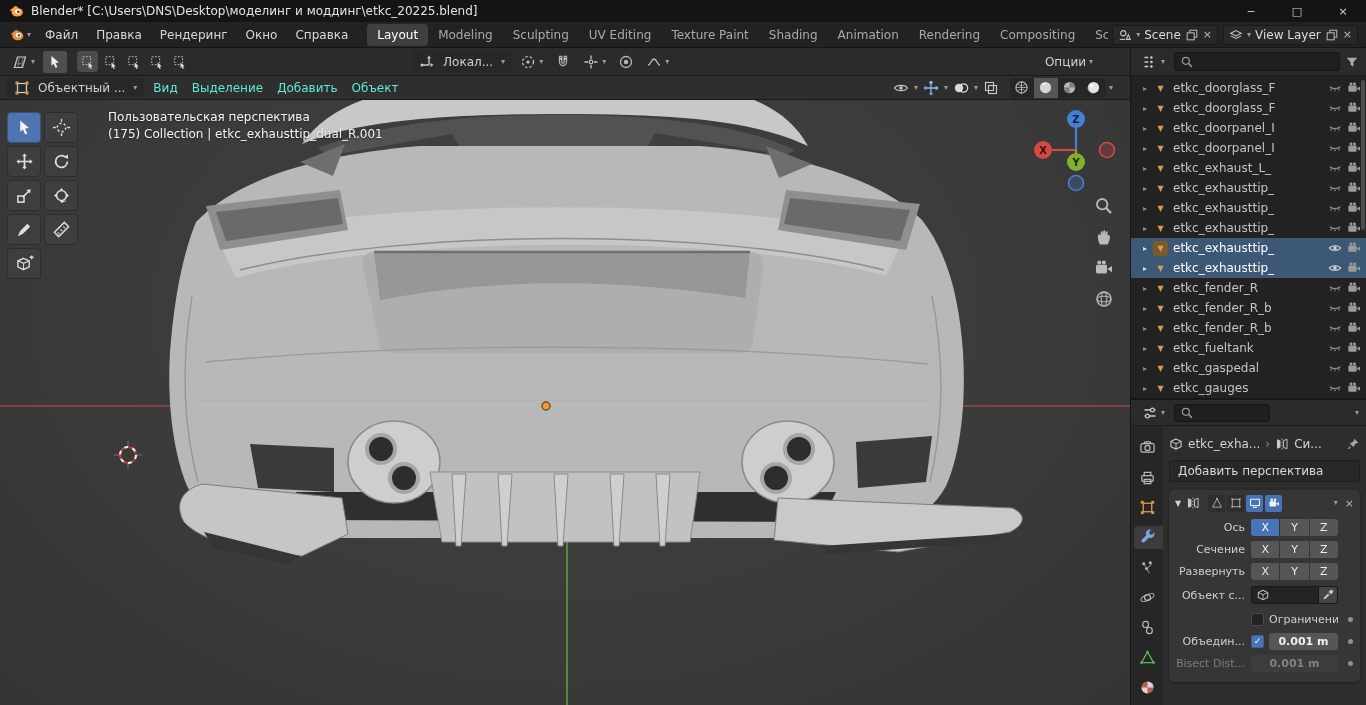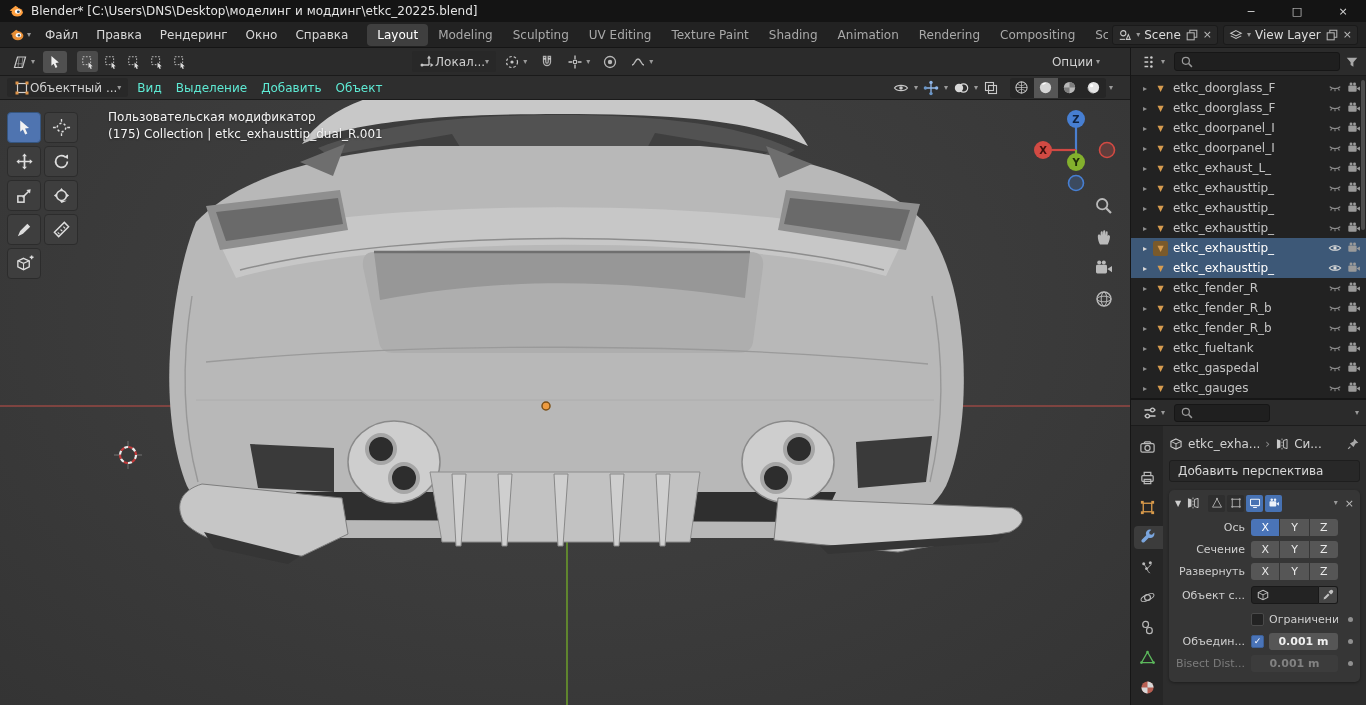--- a/index.html
+++ b/index.html
@@ -27,23 +27,23 @@
   .mini-ic { width:14px; height:14px; display:flex; align-items:center; justify-content:center; }
   .dd-arrow { font-size:8px; color:#9a9a9a; line-height:1; }
   .xglyph { color:#b9b9b9; font-size:11px; line-height:1; }
   .toolrow { width:1130px; height:28px; background:#2b2b2b; display:flex; align-items:center; padding:0 10px 0 8px; gap:4px; border-bottom:1px solid #1a1a1a; }
   .tr-ic16 { width:16px; height:16px; display:flex; align-items:center; justify-content:center; }
   .tr-btn { height:22px; display:flex; align-items:center; gap:3px; padding:0 4px; border-radius:3px; }
   .tr-btn.pressed { background:#505050; }
   .selmode-group { display:flex; gap:2px; margin-left:6px; }
   .sq-btn { width:21px; height:21px; border-radius:3px; display:flex; align-items:center; justify-content:center; }
   .sq-btn.on { background:#4b4b4b; }
-  .pill { display:flex; align-items:center; gap:0; background:#282828; border-radius:3px; height:21px; padding:0 7px; white-space:nowrap; }
+  .pill { display:flex; align-items:center; gap:8px; background:#282828; border-radius:3px; height:21px; padding:0 7px; white-space:nowrap; }
   .gap-orient { margin-left:218px; }
-  .opts { margin-left:auto; margin-right:16px; }
+  .opts { margin-left:auto; margin-right:23px; }
 
   
   .right { width:236px; display:flex; flex-direction:column; border-left:1px solid #161616; flex:none; }
   .ol-header { height:28px; background:#2b2b2b; display:flex; align-items:center; gap:5px; padding:0 7px; border-bottom:1px solid #1a1a1a; flex:none; }
   .search-box { flex:1; height:19px; background:#1f1f1f; border:1px solid #161616; border-radius:3px; display:flex; align-items:center; gap:4px; padding:0 5px; color:#9a9a9a; }
   .ol-list { height:322px; background:#222222; padding-top:2px; position:relative; overflow:hidden; flex:none; }
   .ol-row { height:20px; display:flex; align-items:center; padding:0 4px 0 8px; gap:2px; color:#c4c4c4; }
   .ol-row.sel { background:#3d5877; color:#ffffff; }
   .ol-exp { width:12px; font-size:8px; color:#8f8f8f; text-align:center; }
   .ol-row.sel .ol-exp { color:#dadada; }
@@ -455,21 +455,21 @@
           <circle cx="546" cy="306" r="4" fill="#ee9b3f" stroke="#7a4f16" stroke-width="1.5"></circle>
 
           <g transform="translate(128,355)">
             <path d="M0,-14 V-8 M0,8 V14 M-14,0 H-8 M8,0 H14" stroke="#606060" stroke-width="1.4"></path>
             <circle r="8" fill="none" stroke="#ececec" stroke-width="2.2" stroke-dasharray="4.2 4.2"></circle>
             <circle r="8" fill="none" stroke="#c23b3b" stroke-width="2.2" stroke-dasharray="4.2 4.2" stroke-dashoffset="4.2"></circle>
           </g>
         </svg>
 
         <div class="vp-overlay-text">
-          <div>Пользовательская модификатор</div>
+          <div>Пользовательская перспектива</div>
           <div class="l2">(175) Collection | etkc_exhausttip_dual_R.001</div>
         </div>
 
         <div class="vp-toolbar">
             <span class="tool-btn active">
               <svg width="19" height="19" viewBox="0 0 20 20">
                 <path d="M5.5,2.5 L14.8,10.6 L10.6,11.1 L13,16.4 L10.7,17.4 L8.3,12.1 L5.5,14.6 Z" fill="#f2f2f2"></path>
               </svg>
             </span>
             <span class="tool-btn">

